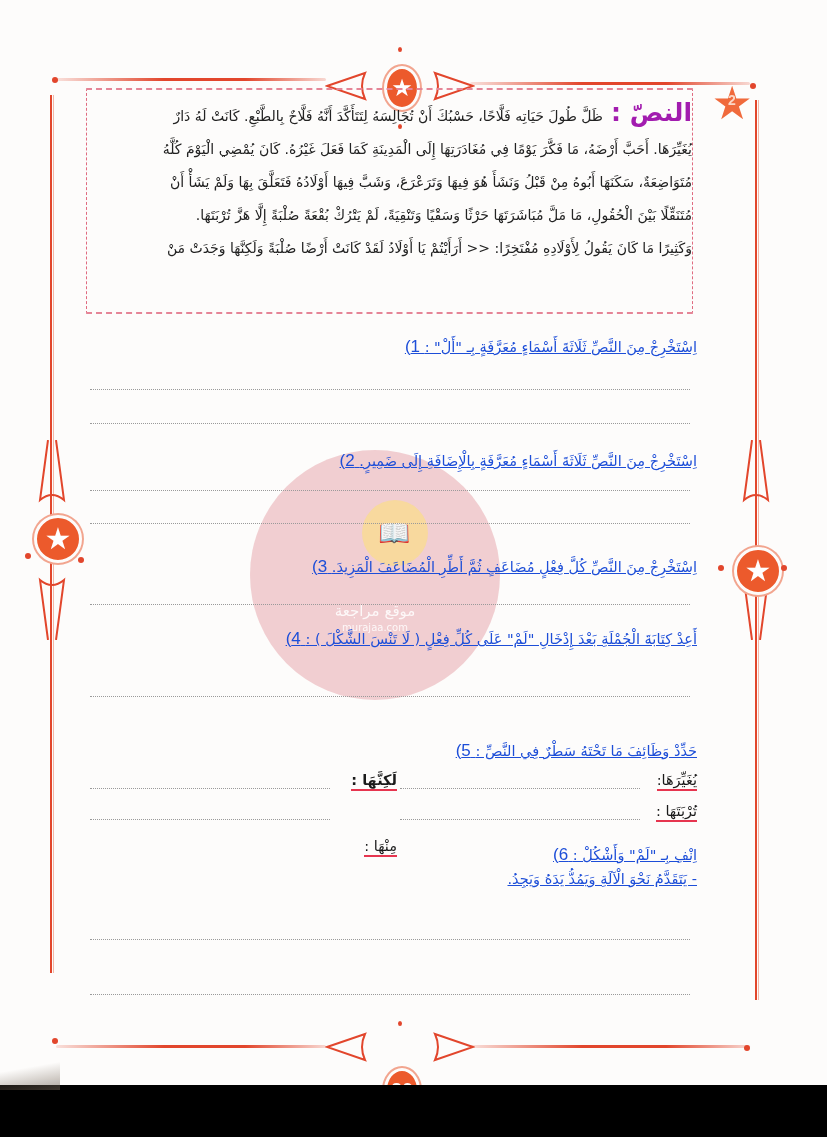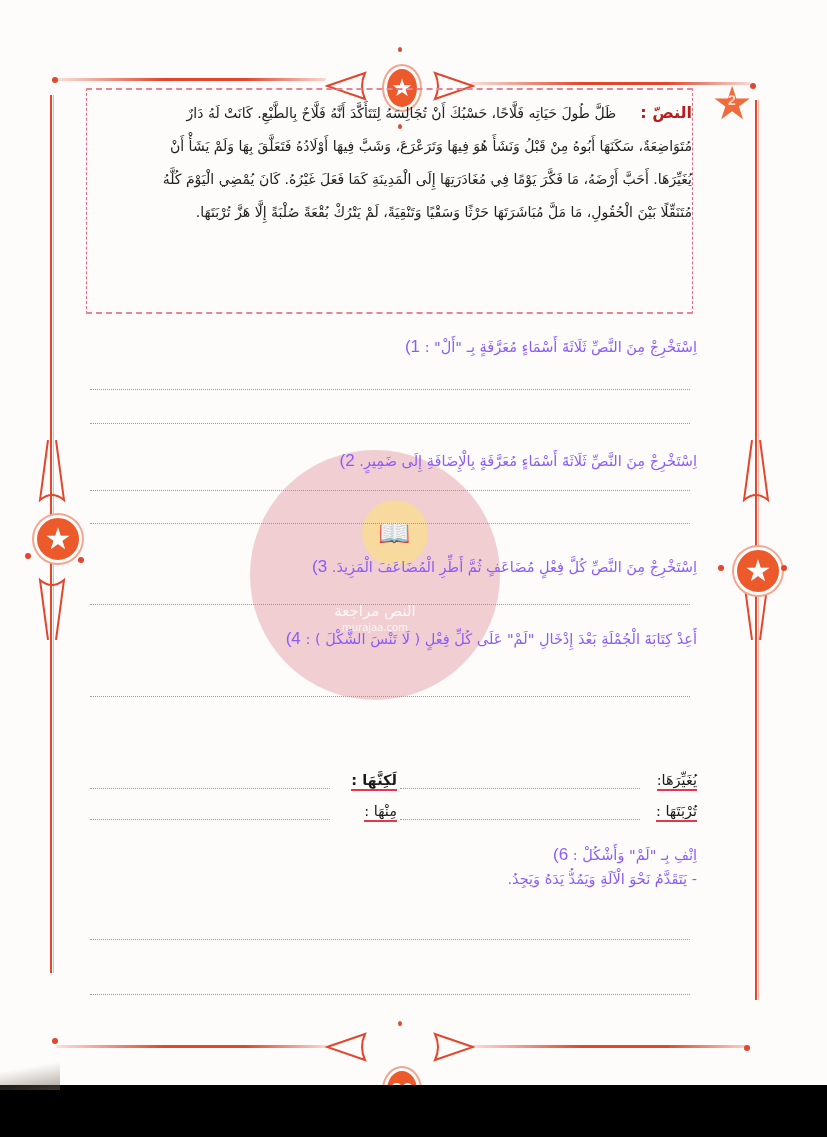--- a/index.html
+++ b/index.html
@@ -61,25 +61,25 @@
       position:absolute; left:86px; top:88px; width:607px; height:226px;
       border-top:2px dashed #e58597; border-bottom:2px dashed #e58597;
       border-right:1px dashed #e06b80; border-left:1px dashed #e06b80;
       box-sizing:border-box;
     }
     .passage {
       position:absolute; left:92px; top:96px; width:600px;
       direction:rtl; text-align:justify;
       font-family:"DejaVu Sans", sans-serif; font-size:14px; line-height:33px; color:#222;
     }
-    .passage .label { font-weight:bold; font-size:16px; color:#b91c1c; margin-left:24px; }
+    .passage .label { font-weight:bold; font-size:25px; color:#a21caf; margin-left:8px; }
     .u { border-bottom:2px solid #e6354f; padding-bottom:1px; }
     .q {
       position:absolute; right:130px; direction:rtl; text-align:center;
-      font-family:"DejaVu Sans", sans-serif; font-size:14.5px; color:#8b5cf6; white-space:nowrap;
+      font-family:"DejaVu Sans", sans-serif; font-size:14.5px; color:#1d4ed8; white-space:nowrap;text-decoration:underline;
     }
     .q .num { font-family:"Liberation Sans", sans-serif; font-size:17px; }
     .dotted {
       position:absolute; height:0; border-top:1.5px dotted #9a9a9a;
     }
     .watermark {
       position:absolute; left:250px; top:450px; width:250px; height:250px; border-radius:50%;
       background:rgba(226,150,158,0.45);
     }
     .watermark-inner {
@@ -132,29 +132,30 @@
     <path d="M18 200 L10 140 Q22 150 34 140 L26 200" fill="none" stroke="#e2462c" stroke-width="2"></path>
   </svg>
   <div class="side-medallion" style="left:734px;top:547px;">
     <span class="star">★</span>
   </div>
   <div class="dot" style="left:718px;top:565px;"></div>
   <div class="dot" style="left:781px;top:565px;"></div>
 
   <div class="watermark"></div>
   <div class="watermark-inner">📖</div>
-  <div class="watermark-text" style="top:602px;font-size:15px;">النص مراجعة</div>
+  <div class="watermark-text" style="top:602px;font-size:15px;">موقع مراجعة</div>
   <div class="watermark-text" style="top:622px;font-size:10px;">murajaa.com</div>
 
   <div class="textbox"></div>
   <div class="passage">
     <div><span class="label">النصّ :</span><span>ظَلَّ طُولَ حَيَاتِه فَلَّاحًا، حَسْبُكَ أَنْ تُجَالِسَهُ لِتَتَأَكَّدَ أَنَّهُ فَلَّاحٌ بِالطَّبْعِ. كَانَتْ لَهُ دَارٌ</span></div>
+    <div>يُغَيِّرَهَا. أَحَبَّ أَرْضَهُ، مَا فَكَّرَ يَوْمًا فِي مُغَادَرَتِهَا إِلَى الْمَدِينَةِ كَمَا فَعَلَ غَيْرُهُ. كَانَ يُمْضِي الْيَوْمَ كُلَّهُ</div>
     <div>مُتَوَاضِعَةٌ، سَكَنَهَا أَبُوهُ مِنْ قَبْلُ وَنَشَأَ هُوَ فِيهَا وَتَرَعْرَعَ، وَشَبَّ فِيهَا أَوْلَادُهُ فَتَعَلَّقَ بِهَا وَلَمْ يَشَأْ أَنْ</div>
-    <div>يُغَيِّرَهَا. أَحَبَّ أَرْضَهُ، مَا فَكَّرَ يَوْمًا فِي مُغَادَرَتِهَا إِلَى الْمَدِينَةِ كَمَا فَعَلَ غَيْرُهُ. كَانَ يُمْضِي الْيَوْمَ كُلَّهُ</div>
     <div>مُتَنَقِّلًا بَيْنَ الْحُقُولِ، مَا مَلَّ مُبَاشَرَتَهَا حَرْثًا وَسَقْيًا وَتَنْقِيَةً، لَمْ يَتْرُكْ بُقْعَةً صُلْبَةً إِلَّا هَزَّ تُرْبَتَهَا.</div>
+    <div>وَكَثِيرًا مَا كَانَ يَقُولُ لِأَوْلَادِهِ مُفْتَخِرًا: &lt;&lt; أَرَأَيْتُمْ يَا أَوْلَادُ لَقَدْ كَانَتْ أَرْضًا صُلْبَةً وَلَكِنَّهَا وَجَدَتْ مَنْ</div>
   </div>
 
   <div class="q" style="top:337px;">
     <span>اِسْتَخْرِجْ مِنَ النَّصِّ ثَلَاثَةَ أَسْمَاءٍ مُعَرَّفَةٍ بِـ "أَلْ" :</span>
     <span class="num">1)</span>
   </div>
   <div class="dotted" style="left:90px;top:389px;width:600px;"></div>
   <div class="dotted" style="left:90px;top:423px;width:600px;"></div>
 
   <div class="q" style="top:451px;">
@@ -169,34 +170,38 @@
     <span class="num">3)</span>
   </div>
   <div class="dotted" style="left:90px;top:604px;width:600px;"></div>
 
   <div class="q" style="top:629px;">
     <span>أَعِدْ كِتَابَةَ الْجُمْلَةِ بَعْدَ إِدْخَالِ "لَمْ" عَلَى كُلِّ فِعْلٍ ( لَا تَنْسَ الشَّكْلَ ) :</span>
     <span class="num">4)</span>
   </div>
   <div class="dotted" style="left:90px;top:696px;width:600px;"></div>
 
+  <div class="q" style="top:741px;">
+    <span>حَدِّدْ وَظَائِفَ مَا تَحْتَهُ سَطْرٌ فِي النَّصِّ :</span>
+    <span class="num">5)</span>
+  </div>
   <div class="fill-row" style="right:130px;top:772px;">
     <span class="u">يُغَيِّرَهَا:</span>
   </div>
   <div class="dotted" style="left:400px;top:788px;width:240px;"></div>
   <div class="fill-row" style="right:430px;top:772px;font-weight:bold;">
     <span class="u">لَكِنَّهَا :</span>
   </div>
   <div class="dotted" style="left:90px;top:788px;width:240px;"></div>
 
   <div class="fill-row" style="right:130px;top:803px;">
     <span class="u">تُرْبَتَهَا :</span>
   </div>
   <div class="dotted" style="left:400px;top:819px;width:240px;"></div>
-  <div class="fill-row" style="right:430px;top:803px;">
+  <div class="fill-row" style="right:430px;top:838px;">
     <span class="u">مِنْهَا :</span>
   </div>
   <div class="dotted" style="left:90px;top:819px;width:240px;"></div>
 
   <div class="q" style="top:845px;">
     <span>اِنْفِ بِـ "لَمْ" وَأَشْكُلْ :</span>
     <span class="num">6)</span>
   </div>
   <div class="q" style="top:871px;">- يَتَقَدَّمُ نَحْوَ الْآلَةِ وَيَمُدُّ يَدَهُ وَيَجِدُ.</div>
   <div class="dotted" style="left:90px;top:939px;width:600px;"></div>

